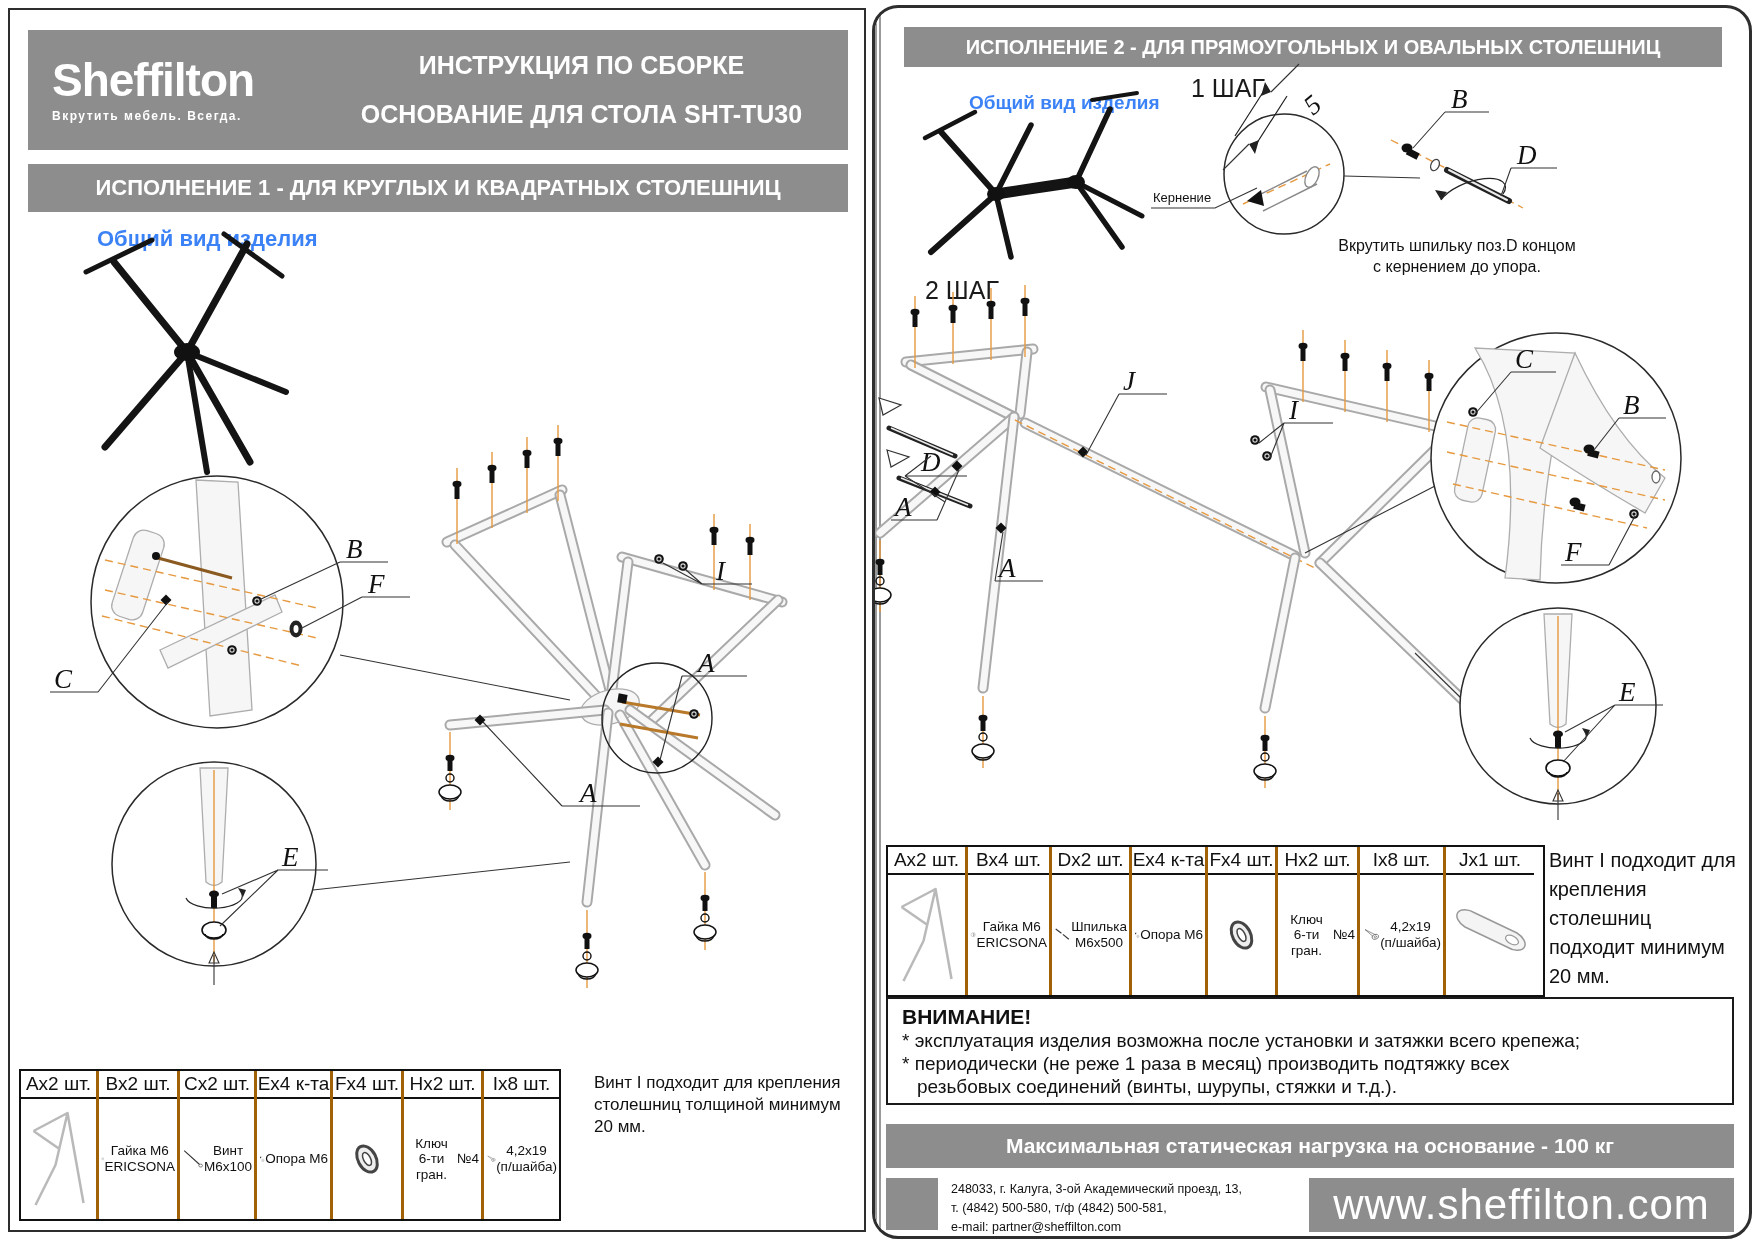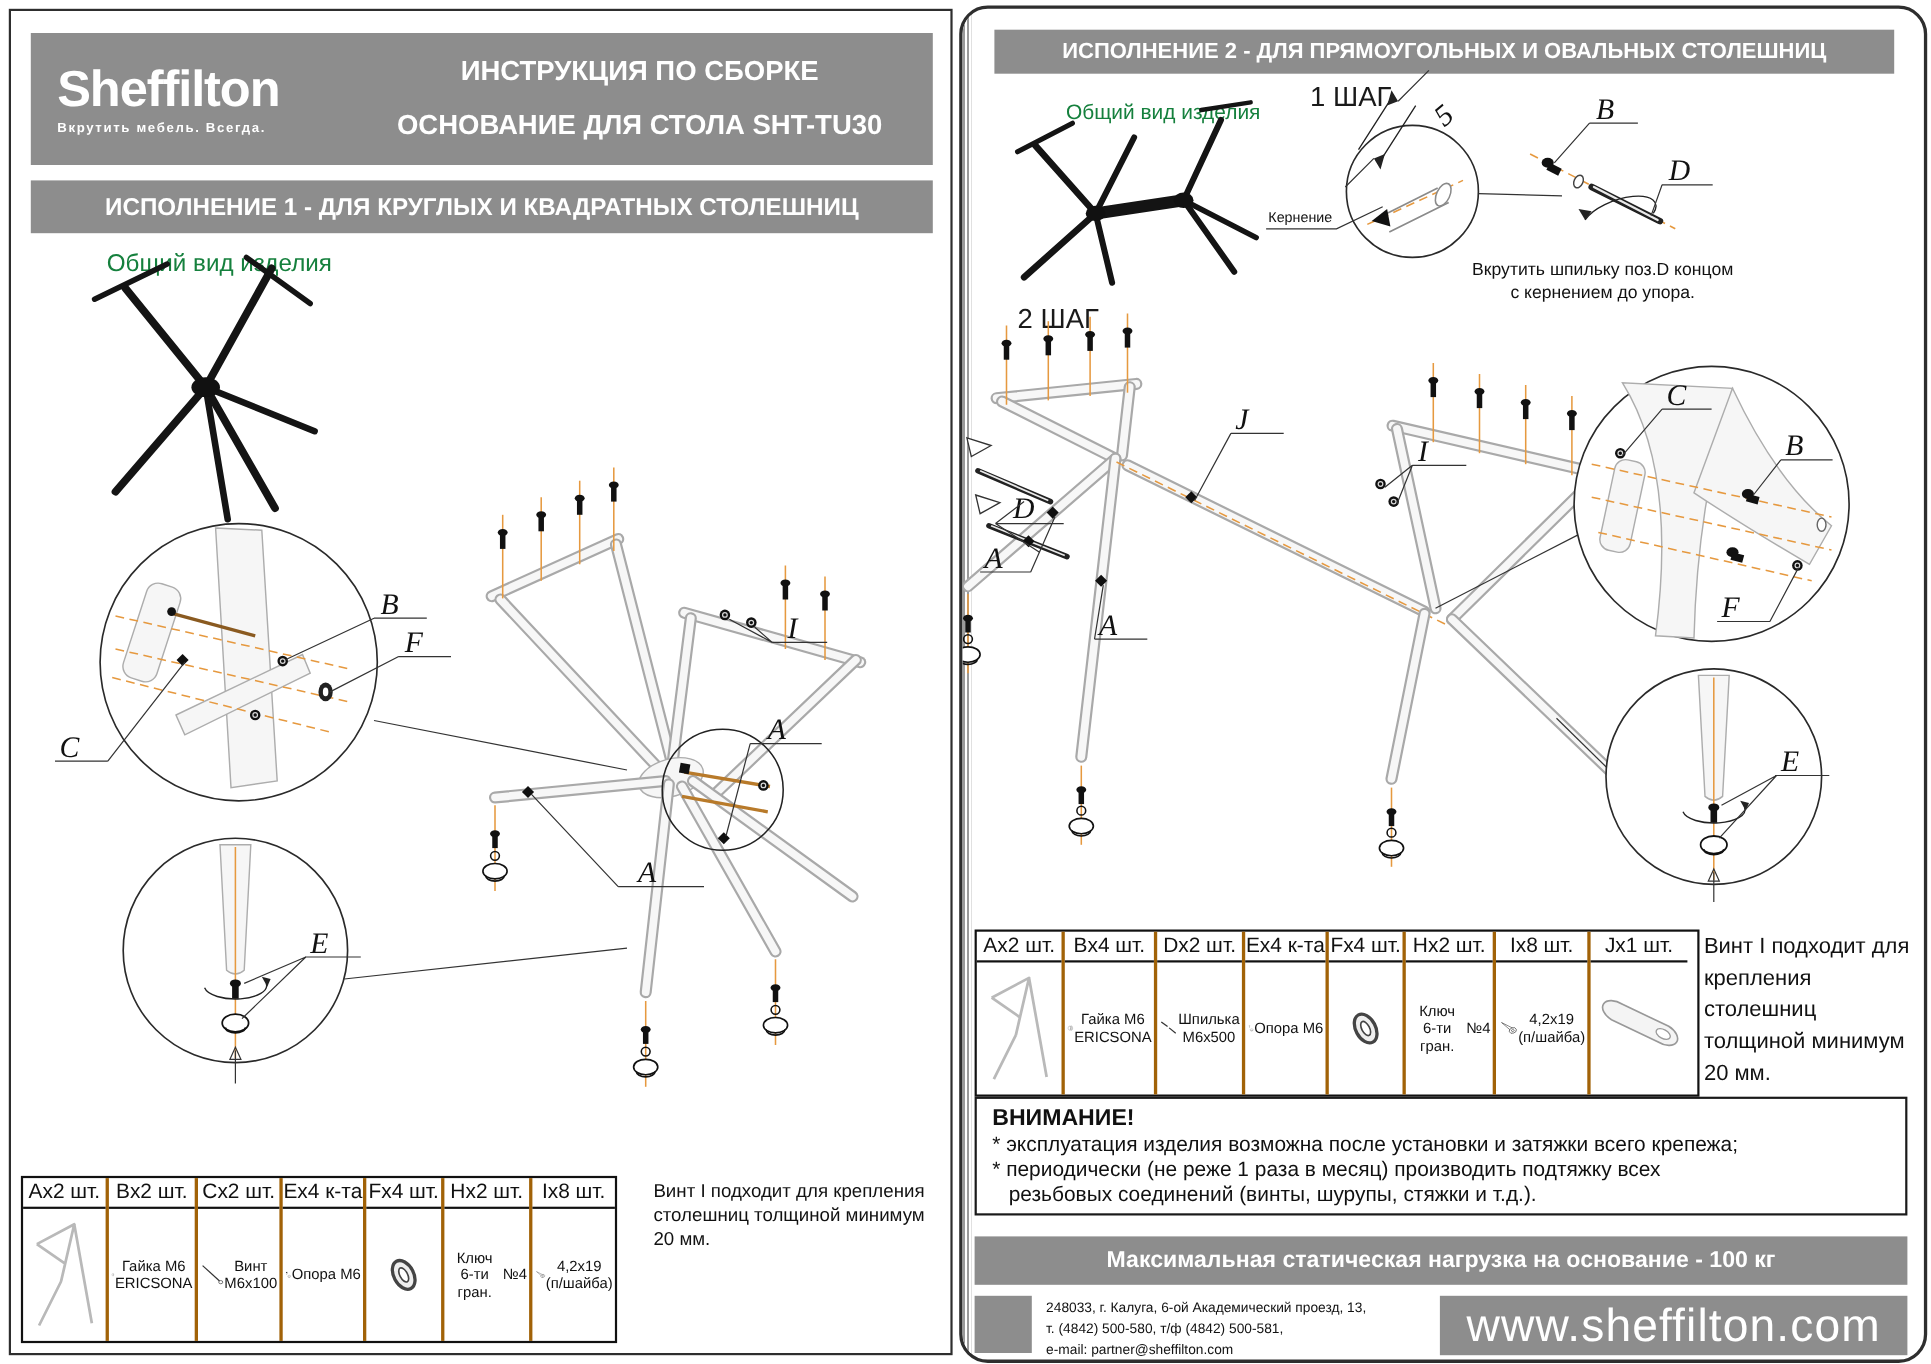--- a/index.html
+++ b/index.html
@@ -13,21 +13,21 @@
   .hdr{left:18px;top:20px;width:820px;height:120px;display:flex;align-items:center;gap:33px;}
   .logo{padding-left:24px;width:260px;}
   .brand{font-size:46px;font-weight:bold;letter-spacing:-1px;line-height:1;}
   .tagline{font-size:12px;letter-spacing:1.5px;margin-top:6px;font-weight:bold;}
   .titles{flex:1;text-align:center;padding-right:30px;}
   .titles div{font-size:25px;font-weight:bold;}
   .titles div+div{margin-top:20px;}
   .secbar{display:flex;align-items:center;justify-content:center;font-weight:bold;}
   #secL{left:18px;top:154px;width:820px;height:48px;font-size:22px;}
   #secR{left:29px;top:19px;width:818px;height:40px;font-size:20px;}
-  .ovw{position:absolute;font-weight:normal;color:#15803d;}
+  .ovw{position:absolute;font-weight:bold;color:#3b82f6;}
   #ovwL{left:87px;top:216px;font-size:22px;}
   #ovwR{left:94px;top:84px;font-size:19px;}
   .steplbl{position:absolute;font-size:25px;color:#1a1a1a;}
   .note{position:absolute;font-size:17px;line-height:1.3;color:#111;}
   svg{position:absolute;left:0;top:0;}
   svg text{font-family:"Liberation Sans",sans-serif;}
   .cal{font-family:"Liberation Serif",serif;font-style:italic;font-size:27px;fill:#111;}
   .sml{font-size:13px;fill:#111;}
   .oline{stroke:#e6993f;stroke-width:1.4;fill:none;}
   .odash{stroke:#e6993f;stroke-width:1.4;fill:none;stroke-dasharray:8 5;}
@@ -550,33 +550,33 @@
         <path d="M8,22 L50,42 a6,10 -60 1 0 10,-14 L18,8 a6,10 -60 0 0 -10,14 Z" fill="#f4f4f4" stroke="#999" stroke-width="1.5"></path>
         <ellipse cx="55" cy="35" rx="4" ry="7" transform="rotate(-62 55 35)" fill="#fff" stroke="#999" stroke-width="1.2"></ellipse>
           </svg>
         </div>
     </div>
   </div>
 
   <div class="rnote">
     <span>Винт I подходит для</span><br>
     <span>крепления столешниц</span><br>
-    <span>толщиной минимум</span><br>
+    <span>подходит минимум</span><br>
     <span>20 мм.</span>
   </div>
 
   <div id="attn">
     <div class="t">ВНИМАНИЕ!</div>
     <div class="l">* эксплуатация изделия возможна после установки и затяжки всего крепежа;</div>
     <div class="l">* периодически (не реже 1 раза в месяц) производить подтяжку всех</div>
     <div class="l ind">резьбовых соединений (винты, шурупы, стяжки и т.д.).</div>
   </div>
 
   <div class="graybox secbar" id="banner">Максимальная статическая нагрузка на основание - 100 кг</div>
 
   <div class="graybox" id="foot-sq"></div>
   <div id="foot-addr">
-    <div>248033, г. Калуга, 6-ой Академический проезд, 13,</div>
+    <div>248033, г. Калуга, 3-ой Академический проезд, 13,</div>
     <div>т. (4842) 500-580, т/ф (4842) 500-581,</div>
     <div>e-mail: partner@sheffilton.com</div>
   </div>
   <div class="graybox secbar" id="foot-www">www.sheffilton.com</div>
 </div>
 
 </body></html>

